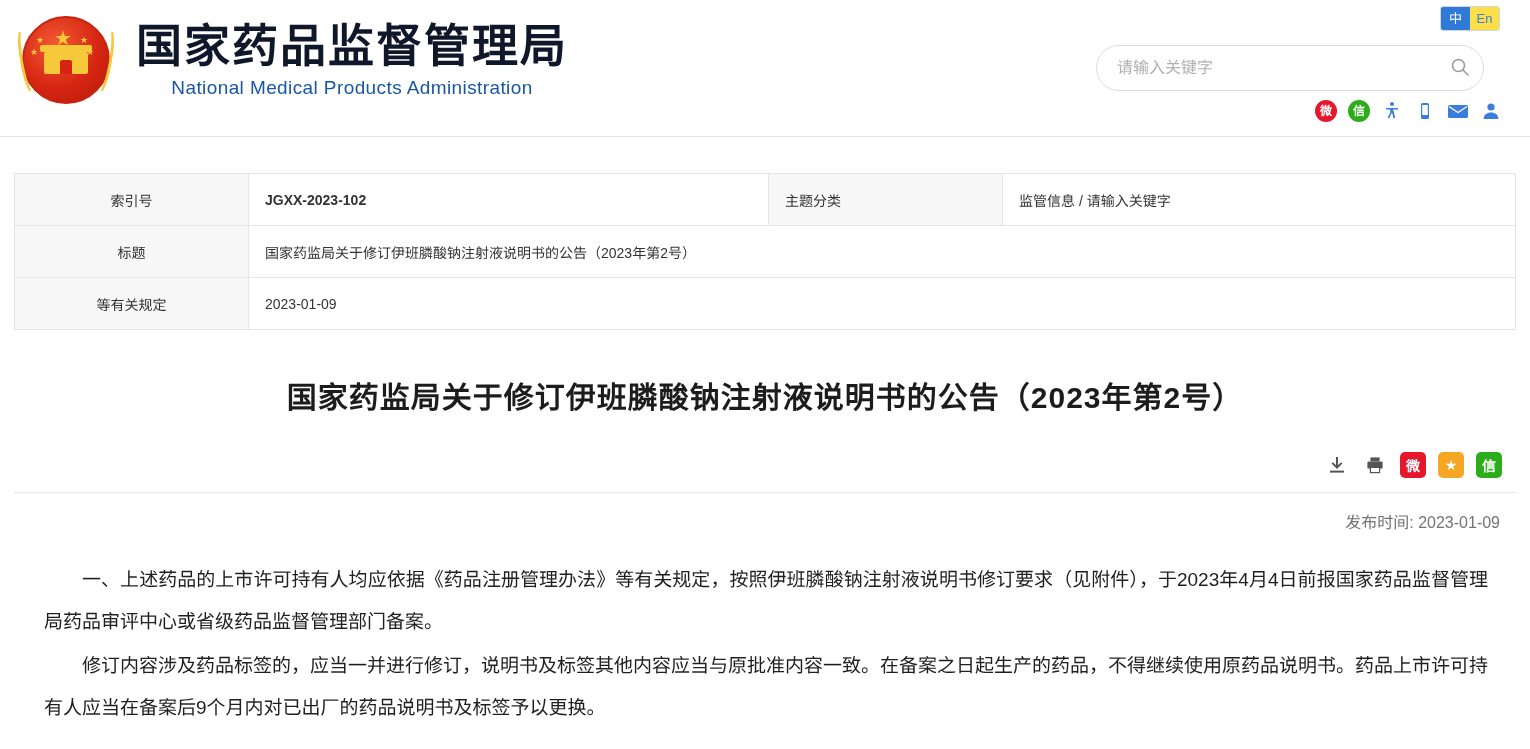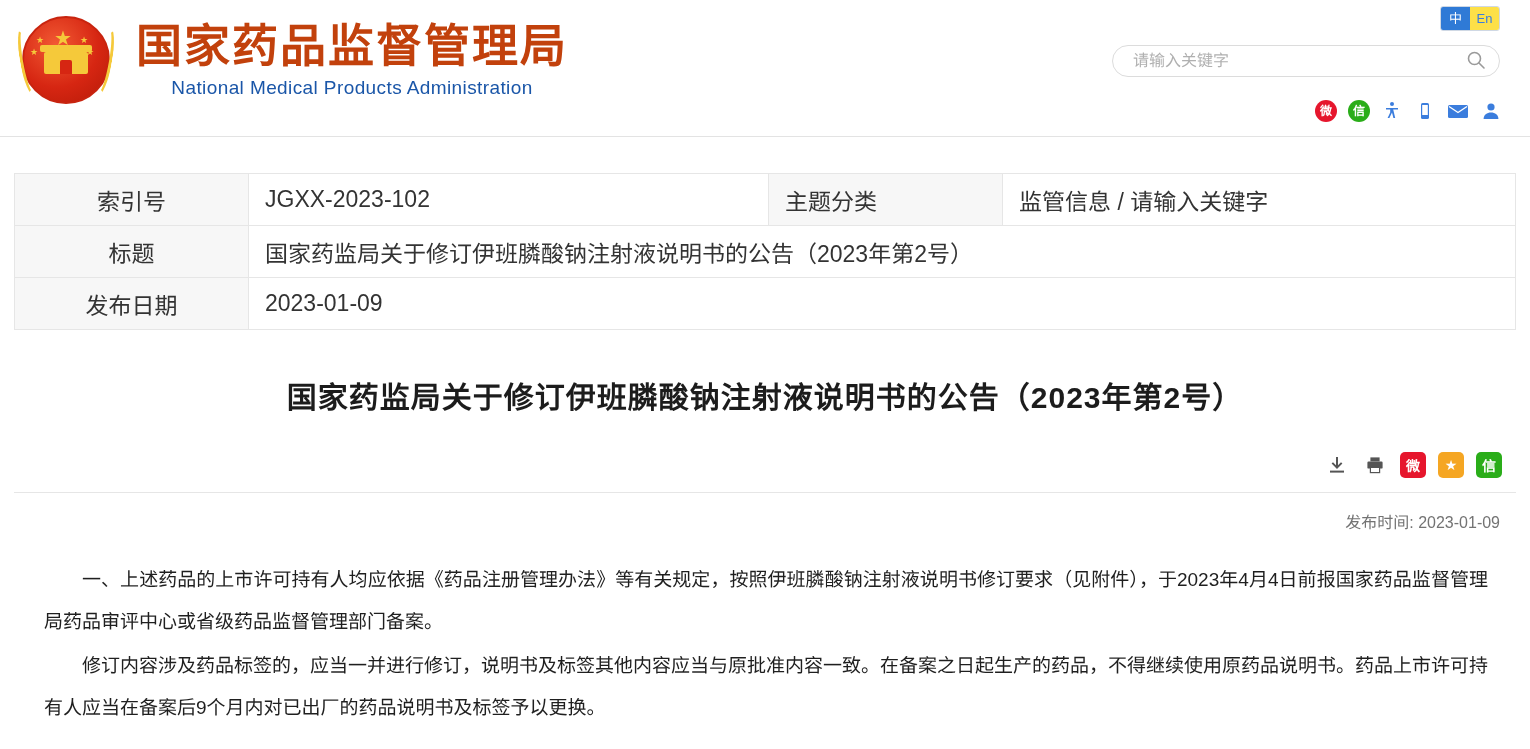--- a/index.html
+++ b/index.html
@@ -88,21 +88,21 @@
     border-radius: 50%;
     border-color: transparent #f5c93a transparent transparent;
   }
   .emblem .wheat-l { left: 2px; transform: rotate(-10deg); border-color: transparent transparent transparent #f5c93a; }
   .emblem .wheat-r { right: 2px; transform: rotate(10deg); }
 
   .brand-text { margin-left: 22px; }
   .brand-cn {
     font-size: 46px;
     font-weight: bold;
-    color: #c2410c;
+    color: #0f172a;
     letter-spacing: 2px;
     line-height: 54px;
     white-space: nowrap;
   }
   .brand-en {
     font-size: 19px;
     color: #1a56a8;
     letter-spacing: 0.4px;
     line-height: 26px;
     white-space: nowrap;
@@ -129,24 +129,24 @@
     color: #3b7ddd;
     background: #fde047;
   }
   .lang-switch span.active {
     background: #2f7ad6;
     color: #ffffff;
   }
 
   .searchbox {
     position: absolute;
-    right: 30px;
+    right: 46px;
     top: 45px;
     width: 388px;
-    height: 32px;
+    height: 46px;
     border: 1px solid #dcdcdc;
     border-radius: 23px;
     background: #fff;
     display: flex;
     align-items: center;
     justify-content: center;
   }
   .searchbox input {
     flex: 1;
     border: none;
@@ -198,41 +198,41 @@
 
   
   .wrap {
     width: 1530px;
     padding: 0 14px;
   }
   .meta-table {
     width: 100%;
     border-collapse: collapse;
     margin-top: 36px;
-    font-size: 23px;
+    font-size: 14px;
     table-layout: fixed;
   }
   .meta-table td {
     border: 1px solid #e6e6e6;
     height: 52px;
     padding: 8px 16px;
     color: #333;
   }
   .meta-table td.lbl {
     background: #f7f7f7;
     text-align: center;
     color: #333;
     width: 234px;
   }
   .meta-table td.lbl2 {
     background: #f7f7f7;
     color: #333;
     width: 234px;
   }
-  .meta-table td.val-id { width: 520px; }
+  .meta-table td.val-id { width: 520px; font-weight: bold; }
 
   
   .article-title {
     text-align: center;
     font-size: 30px;
     font-weight: bold;
     color: #1c1c1c;
     margin: 44px 0 0;
     line-height: 48px;
     letter-spacing: 1px;
@@ -366,21 +366,21 @@
         <td class="lbl">索引号</td>
         <td class="val-id">JGXX-2023-102</td>
         <td class="lbl2">主题分类</td>
         <td>监管信息 / 请输入关键字</td>
       </tr>
       <tr>
         <td class="lbl">标题</td>
         <td colspan="3">国家药监局关于修订伊班膦酸钠注射液说明书的公告（2023年第2号）</td>
       </tr>
       <tr>
-        <td class="lbl">发布日期</td>
+        <td class="lbl">等有关规定</td>
         <td colspan="3">2023-01-09</td>
       </tr>
     </tbody>
   </table>
 
   <h1 class="article-title">国家药监局关于修订伊班膦酸钠注射液说明书的公告（2023年第2号）</h1>
 
   <div class="action-bar">
     <span class="act">
       <svg width="20" height="20" viewBox="0 0 20 20" fill="#555">

